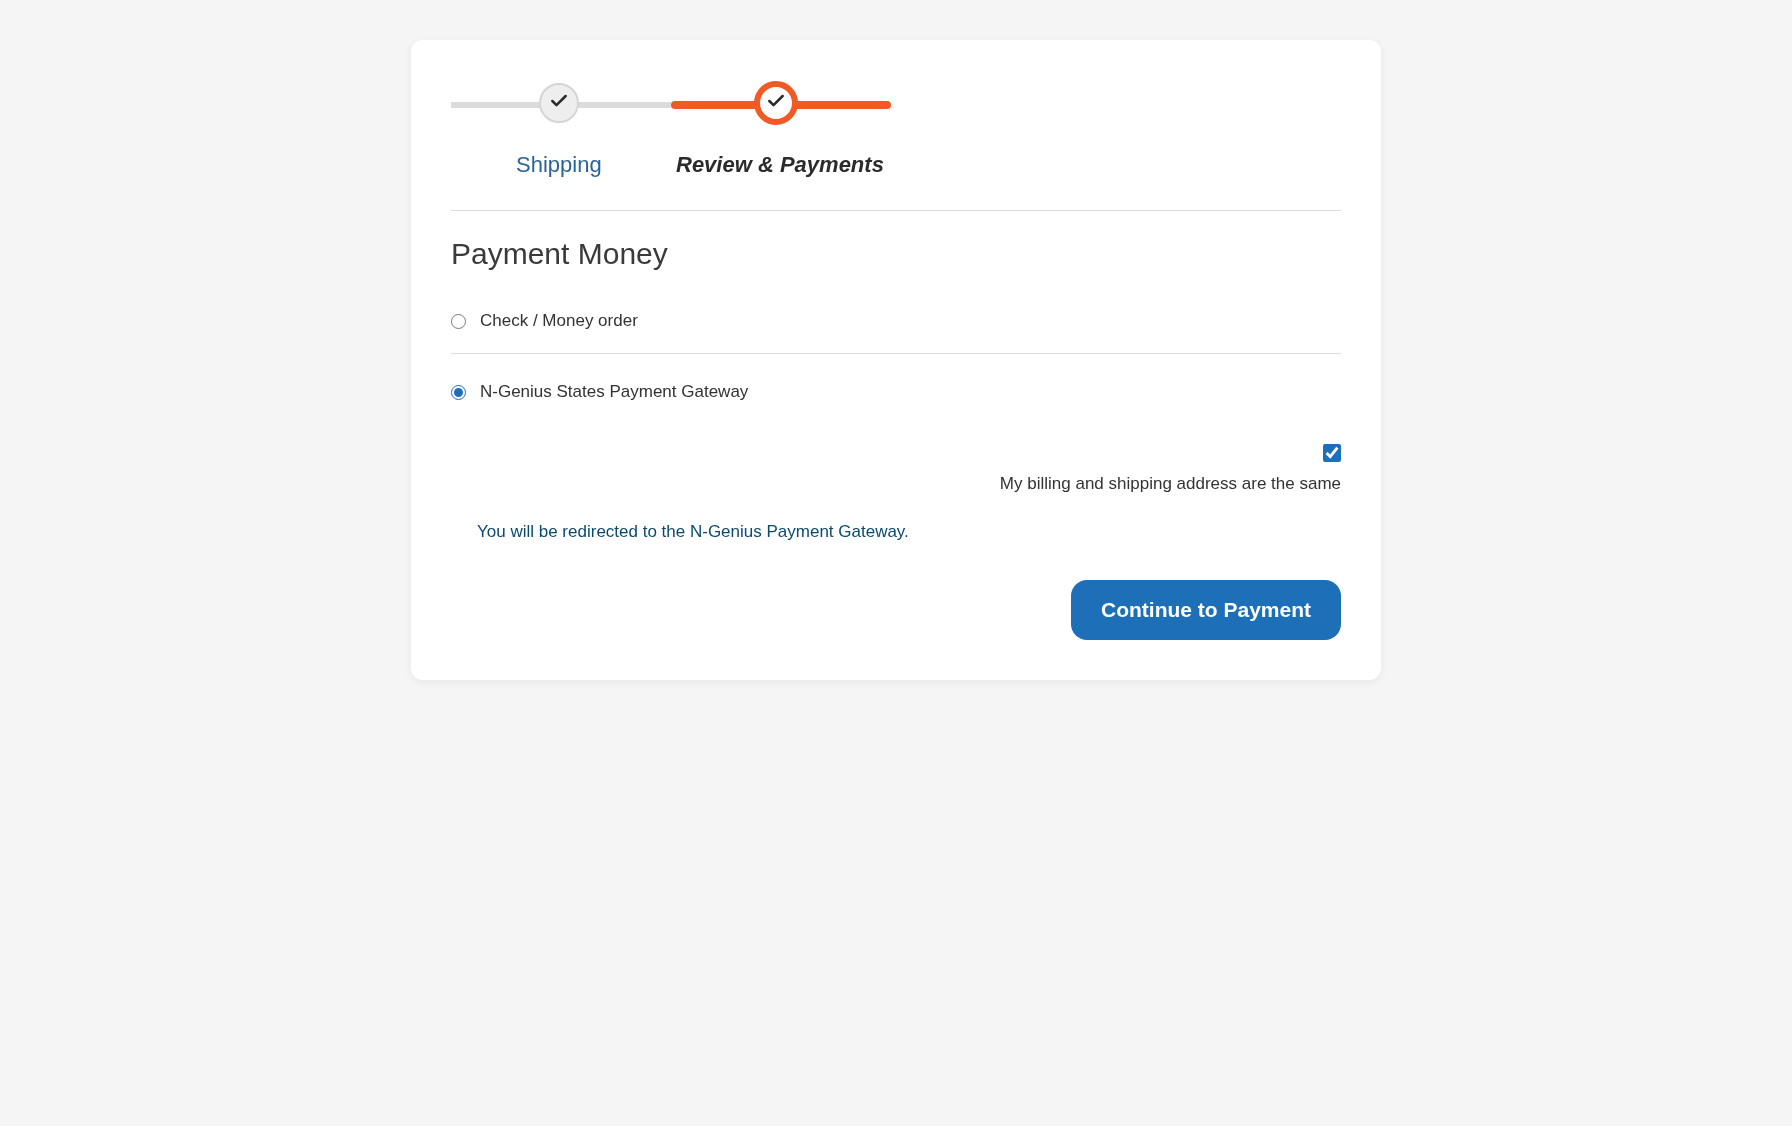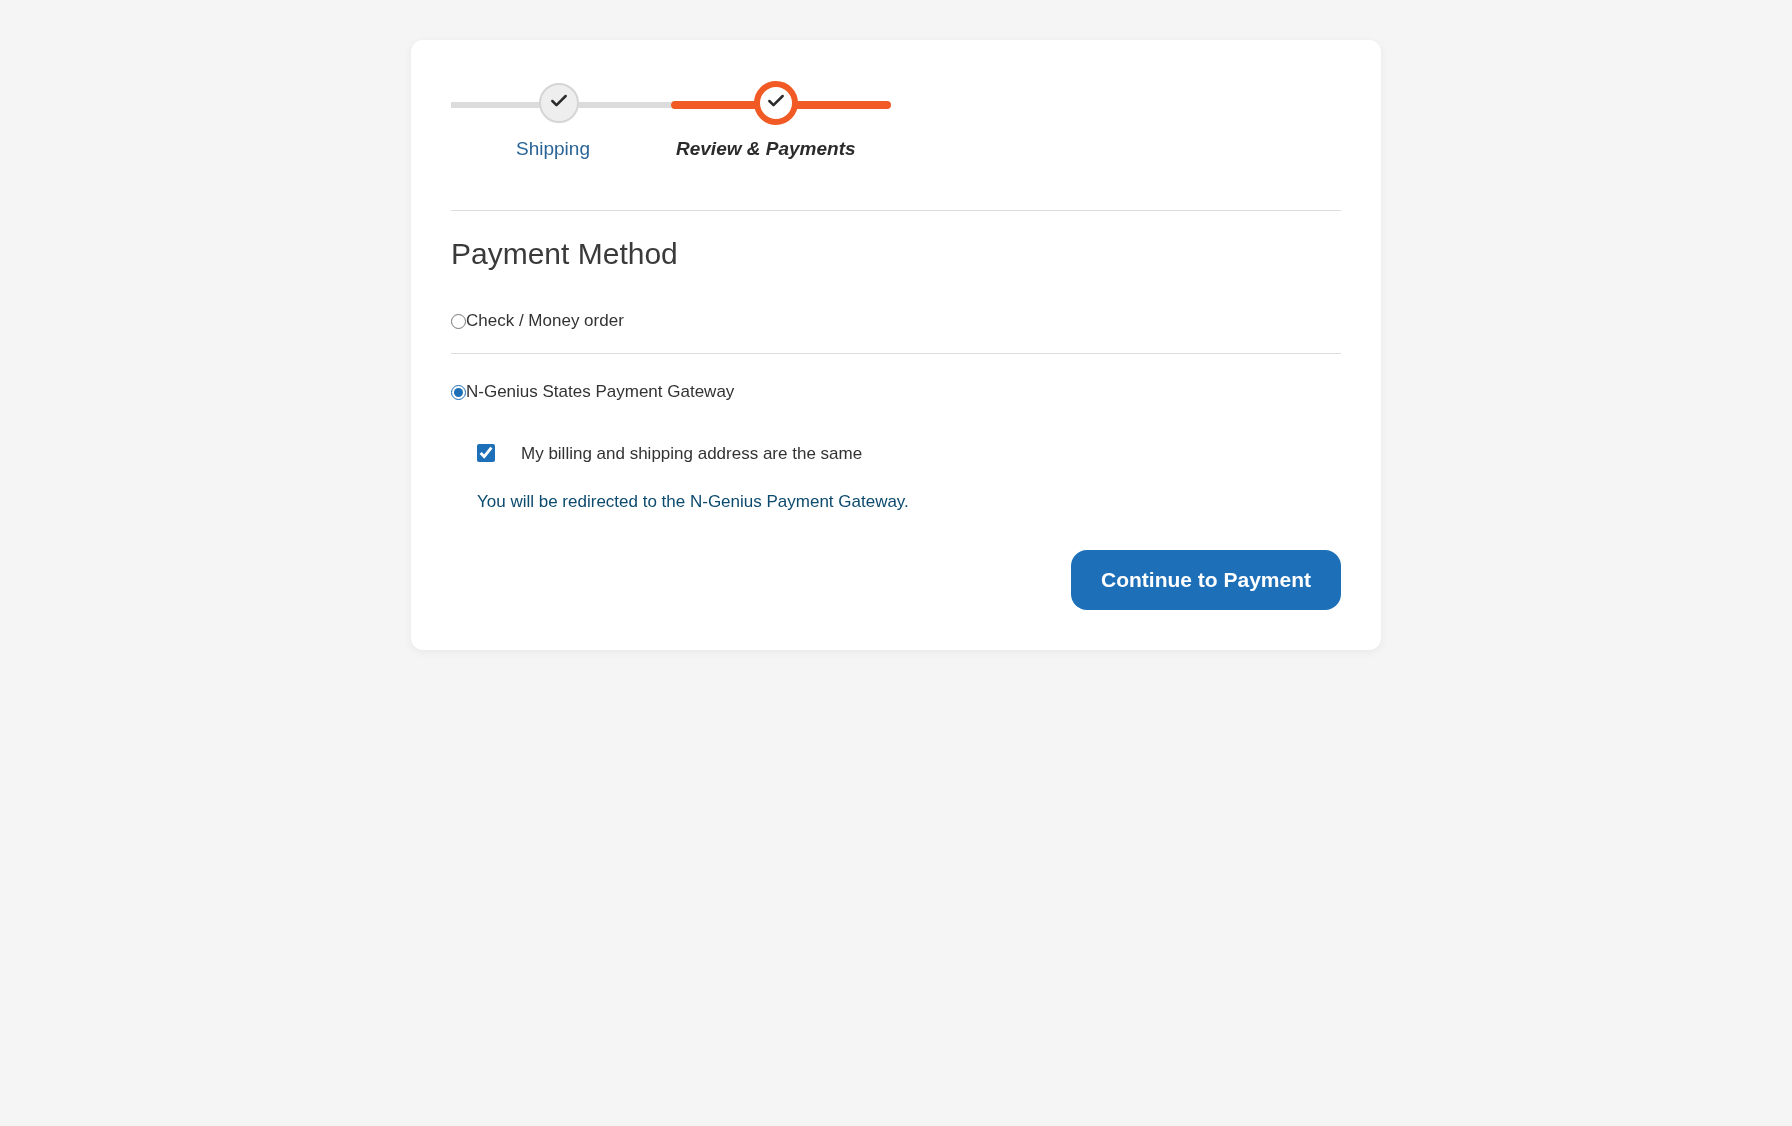--- a/index.html
+++ b/index.html
@@ -78,22 +78,22 @@
       width: 44px;
       height: 44px;
       top: 1px;
     }
     .node svg {
       width: 20px;
       height: 20px;
     }
     .step-label {
       position: absolute;
-      top: 58px;
-      font-size: 19px;
+      top: 72px;
+      font-size: 22px;
       white-space: nowrap;
     }
     .label-shipping {
       left: 65px;
       color: #2a6496;
       font-weight: 400;
     }
     .label-review {
       left: 225px;
       color: #2b2b2b;
@@ -107,43 +107,45 @@
     }
     .section-title {
       font-size: 30px;
       font-weight: 300;
       color: #3a3a3a;
       margin-bottom: 40px;
     }
     .method-row {
       display: flex;
       align-items: center;
+      gap: 14px;
       padding: 0 0 22px 0;
     }
     .method-row .radio {
       width: 15px;
       height: 15px;
       accent-color: #1d6fb8;
     }
     .method-row label {
       font-size: 17px;
       color: #333;
     }
     .sep {
       border: none;
       border-top: 1px solid #dcdcdc;
       margin-bottom: 28px;
     }
     .billing-same {
       display: flex;
-      align-items: flex-start;
-      gap: 26px;
+      align-items: flex-end;
+      gap: 12px;
       margin-left: 26px;
       margin-top: 20px;
       margin-bottom: 18px;
+      flex-direction: column;
     }
     .billing-same input[type=checkbox] {
       width: 18px;
       height: 18px;
       accent-color: #1d6fb8;
     }
     .billing-same label {
       font-size: 17px;
       color: #333;
     }
@@ -201,21 +203,21 @@
             <polyline points="4 12 9 17 20 6"></polyline>
           </svg>
       </span>
     </div>
     <div class="step-label label-shipping">Shipping</div>
     <div class="step-label label-review">Review &amp; Payments</div>
   </div>
 
   <hr class="divider">
 
-  <h2 class="section-title">Payment Method</h2>
+  <h2 class="section-title">Payment Money</h2>
 
   <div class="method-row">
     <input type="radio" class="radio" name="paymethod" style="">
     <label>Check / Money order</label>
   </div>
 
   <hr class="sep">
 
   <div class="method-row">
     <input type="radio" class="radio" name="paymethod" checked="" style="">

